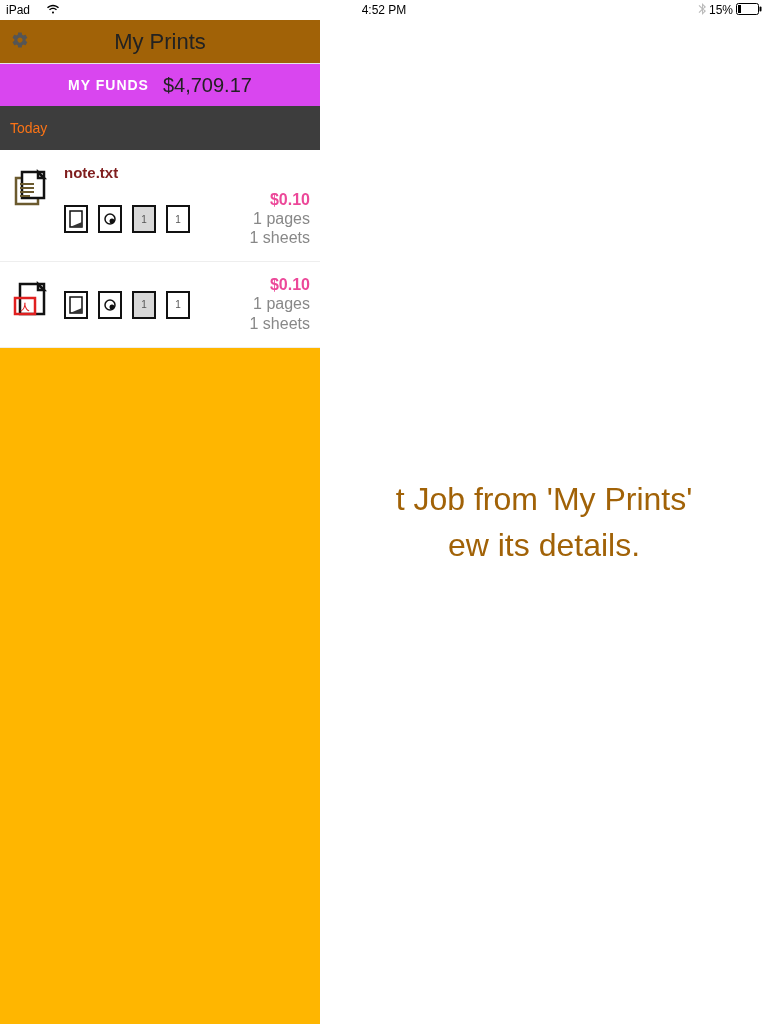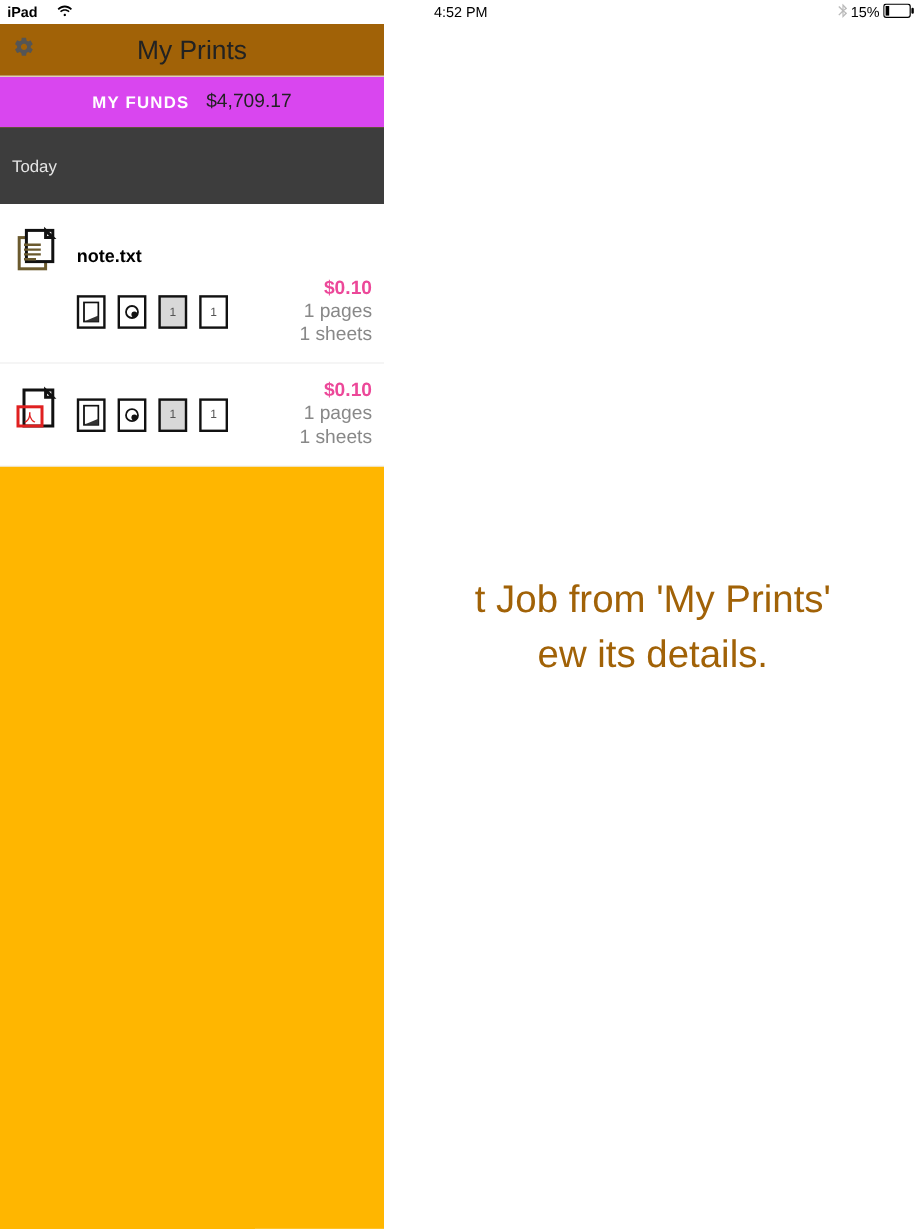--- a/index.html
+++ b/index.html
@@ -1,41 +1,41 @@
 <!DOCTYPE html>
 <html><head>
   <meta charset="utf-8">
   <style>
     * { margin: 0; padding: 0; box-sizing: border-box; }
     body { font-family: -apple-system, "Helvetica Neue", Arial, sans-serif; width: 768px; height: 1024px; overflow: hidden; background: #fff; position: relative; }
     
     .status-bar { height: 20px; display: flex; align-items: center; justify-content: space-between; padding: 0 6px; font-size: 12px; font-weight: 500; }
-    .status-left { display: flex; align-items: flex-start; gap: 16px; font-weight: bold; }
+    .status-left { display: flex; align-items: flex-start; gap: 16px; }
     .status-center { position: absolute; left: 50%; transform: translateX(-50%); }
     .status-right { display: flex; align-items: center; gap: 3px; }
     
     .main-container { display: flex; height: calc(100% - 20px); }
     
     .sidebar { width: 320px; display: flex; flex-direction: column; background: #ffb600; }
     
     .header { background: #a16207; height: 44px; display: flex; align-items: center; position: relative; border-bottom: 1px solid #e5e5e5; }
     .gear-btn { width: 40px; display: flex; align-items: center; justify-content: center; color: #555; }
     .page-title { position: absolute; left: 50%; transform: translateX(-50%); font-size: 22px; font-weight: 400; color: #222; }
     
     .funds-bar { background: #d946ef; height: 42px; display: flex; align-items: center; justify-content: center; gap: 14px; }
     .funds-label { color: #fff; font-weight: 800; font-size: 14px; letter-spacing: 1px; }
-    .funds-amount { color: #222; font-size: 16px; font-weight: 500; }
+    .funds-amount { color: #222; font-size: 20px; font-weight: 500; }
     
-    .section-header { background: #3d3d3d; color: #e5e5e5; padding: 24px 10px; font-size: 14px; }
+    .section-header { background: #3d3d3d; color: #f97316; padding: 14px 10px; font-size: 14px; }
     
     .job-list { background: #fff; }
     .job-item { display: flex; padding: 14px 10px 14px 10px; border-bottom: 1px solid #eee; gap: 14px; }
     .job-icon { width: 40px; height: 40px; flex-shrink: 0; margin-top: 4px; }
     .job-body { flex: 1; display: flex; flex-direction: column; gap: 10px; }
-    .job-name { font-size: 15px; font-weight: 600; color: #000000; margin-top: 21px; }
+    .job-name { font-size: 15px; font-weight: 600; color: #7f1d1d; }
     .job-row { display: flex; align-items: center; justify-content: space-between; }
     .job-opts { display: flex; gap: 10px; }
     .opt-box { width: 24px; height: 28px; border: 2px solid #111; background: #fff; display: flex; align-items: center; justify-content: center; font-size: 10px; color: #555; position: relative; }
     .opt-box.shade { background: #d8d8d8; }
     .opt-box.group::after { content: ""; position: absolute; right: -4px; bottom: -4px; width: 24px; height: 28px; border: 2px solid #aaa; z-index: -1; background:#fff;}
     .job-price { text-align: right; }
     .price-val { font-size: 16px; font-weight: 700; color: #ec4899; }
     .price-sub { font-size: 16px; color: #888; line-height: 1.2; }
     
     .sidebar-fill { flex: 1; background: #ffb600; }

